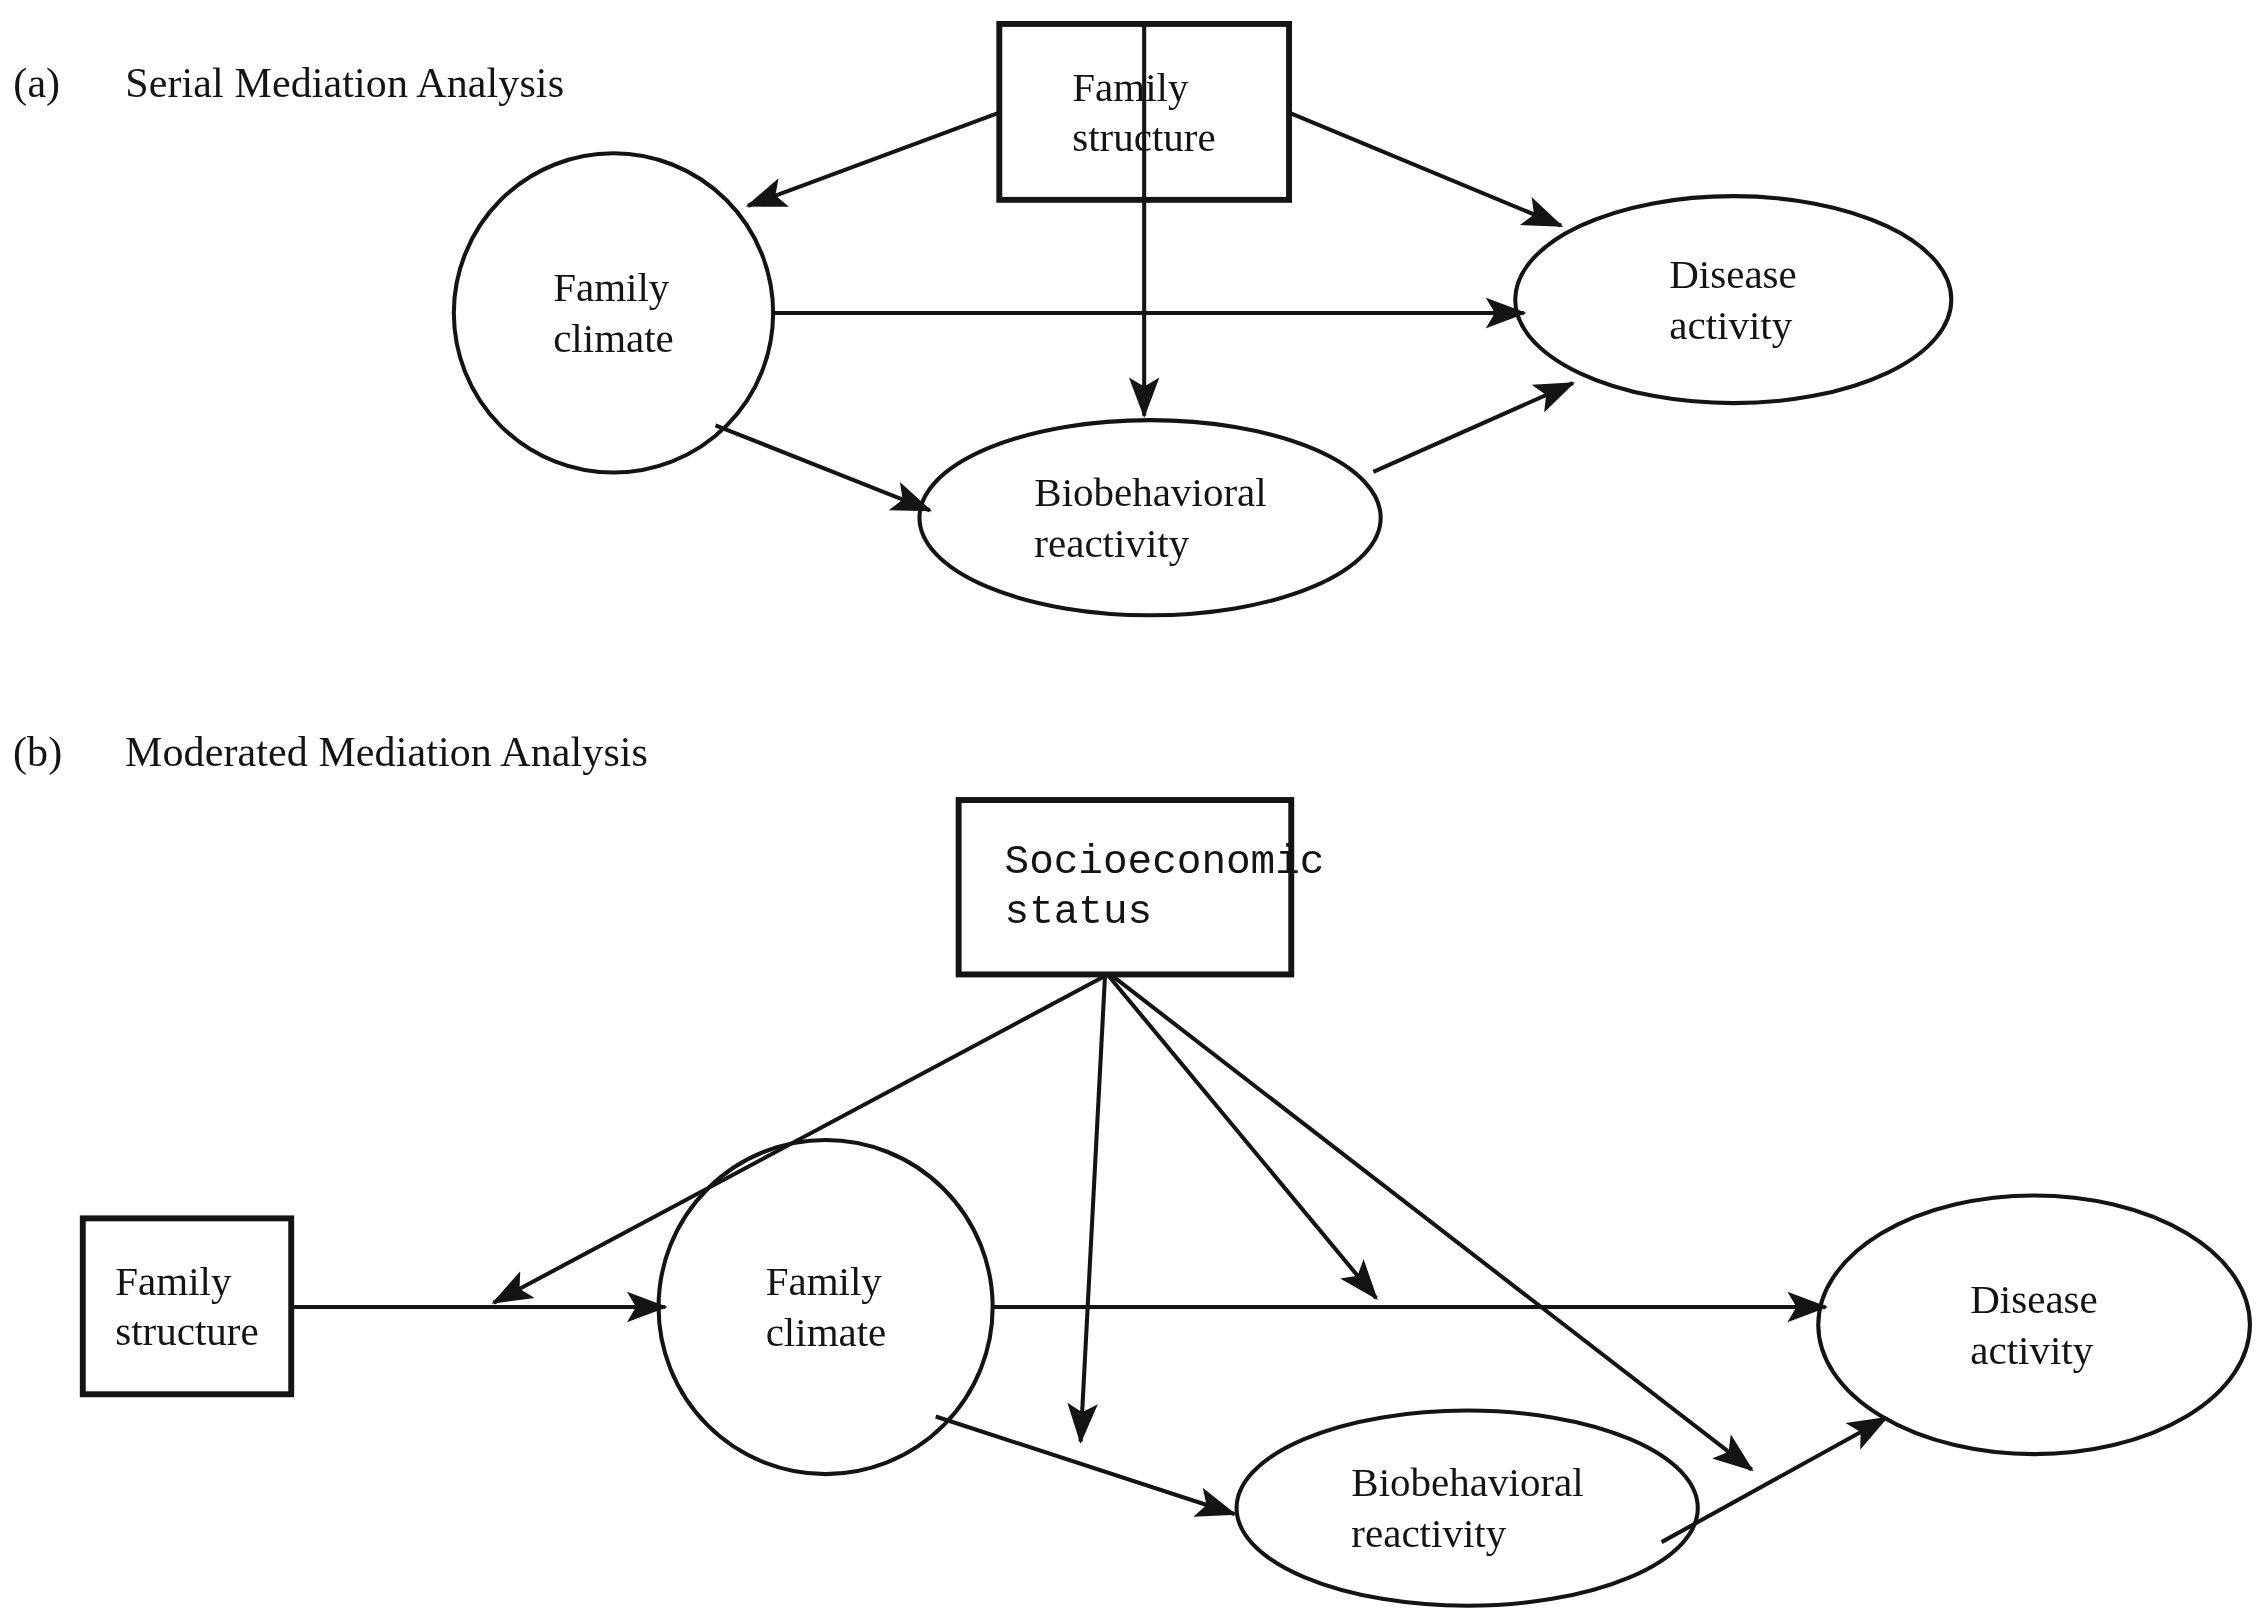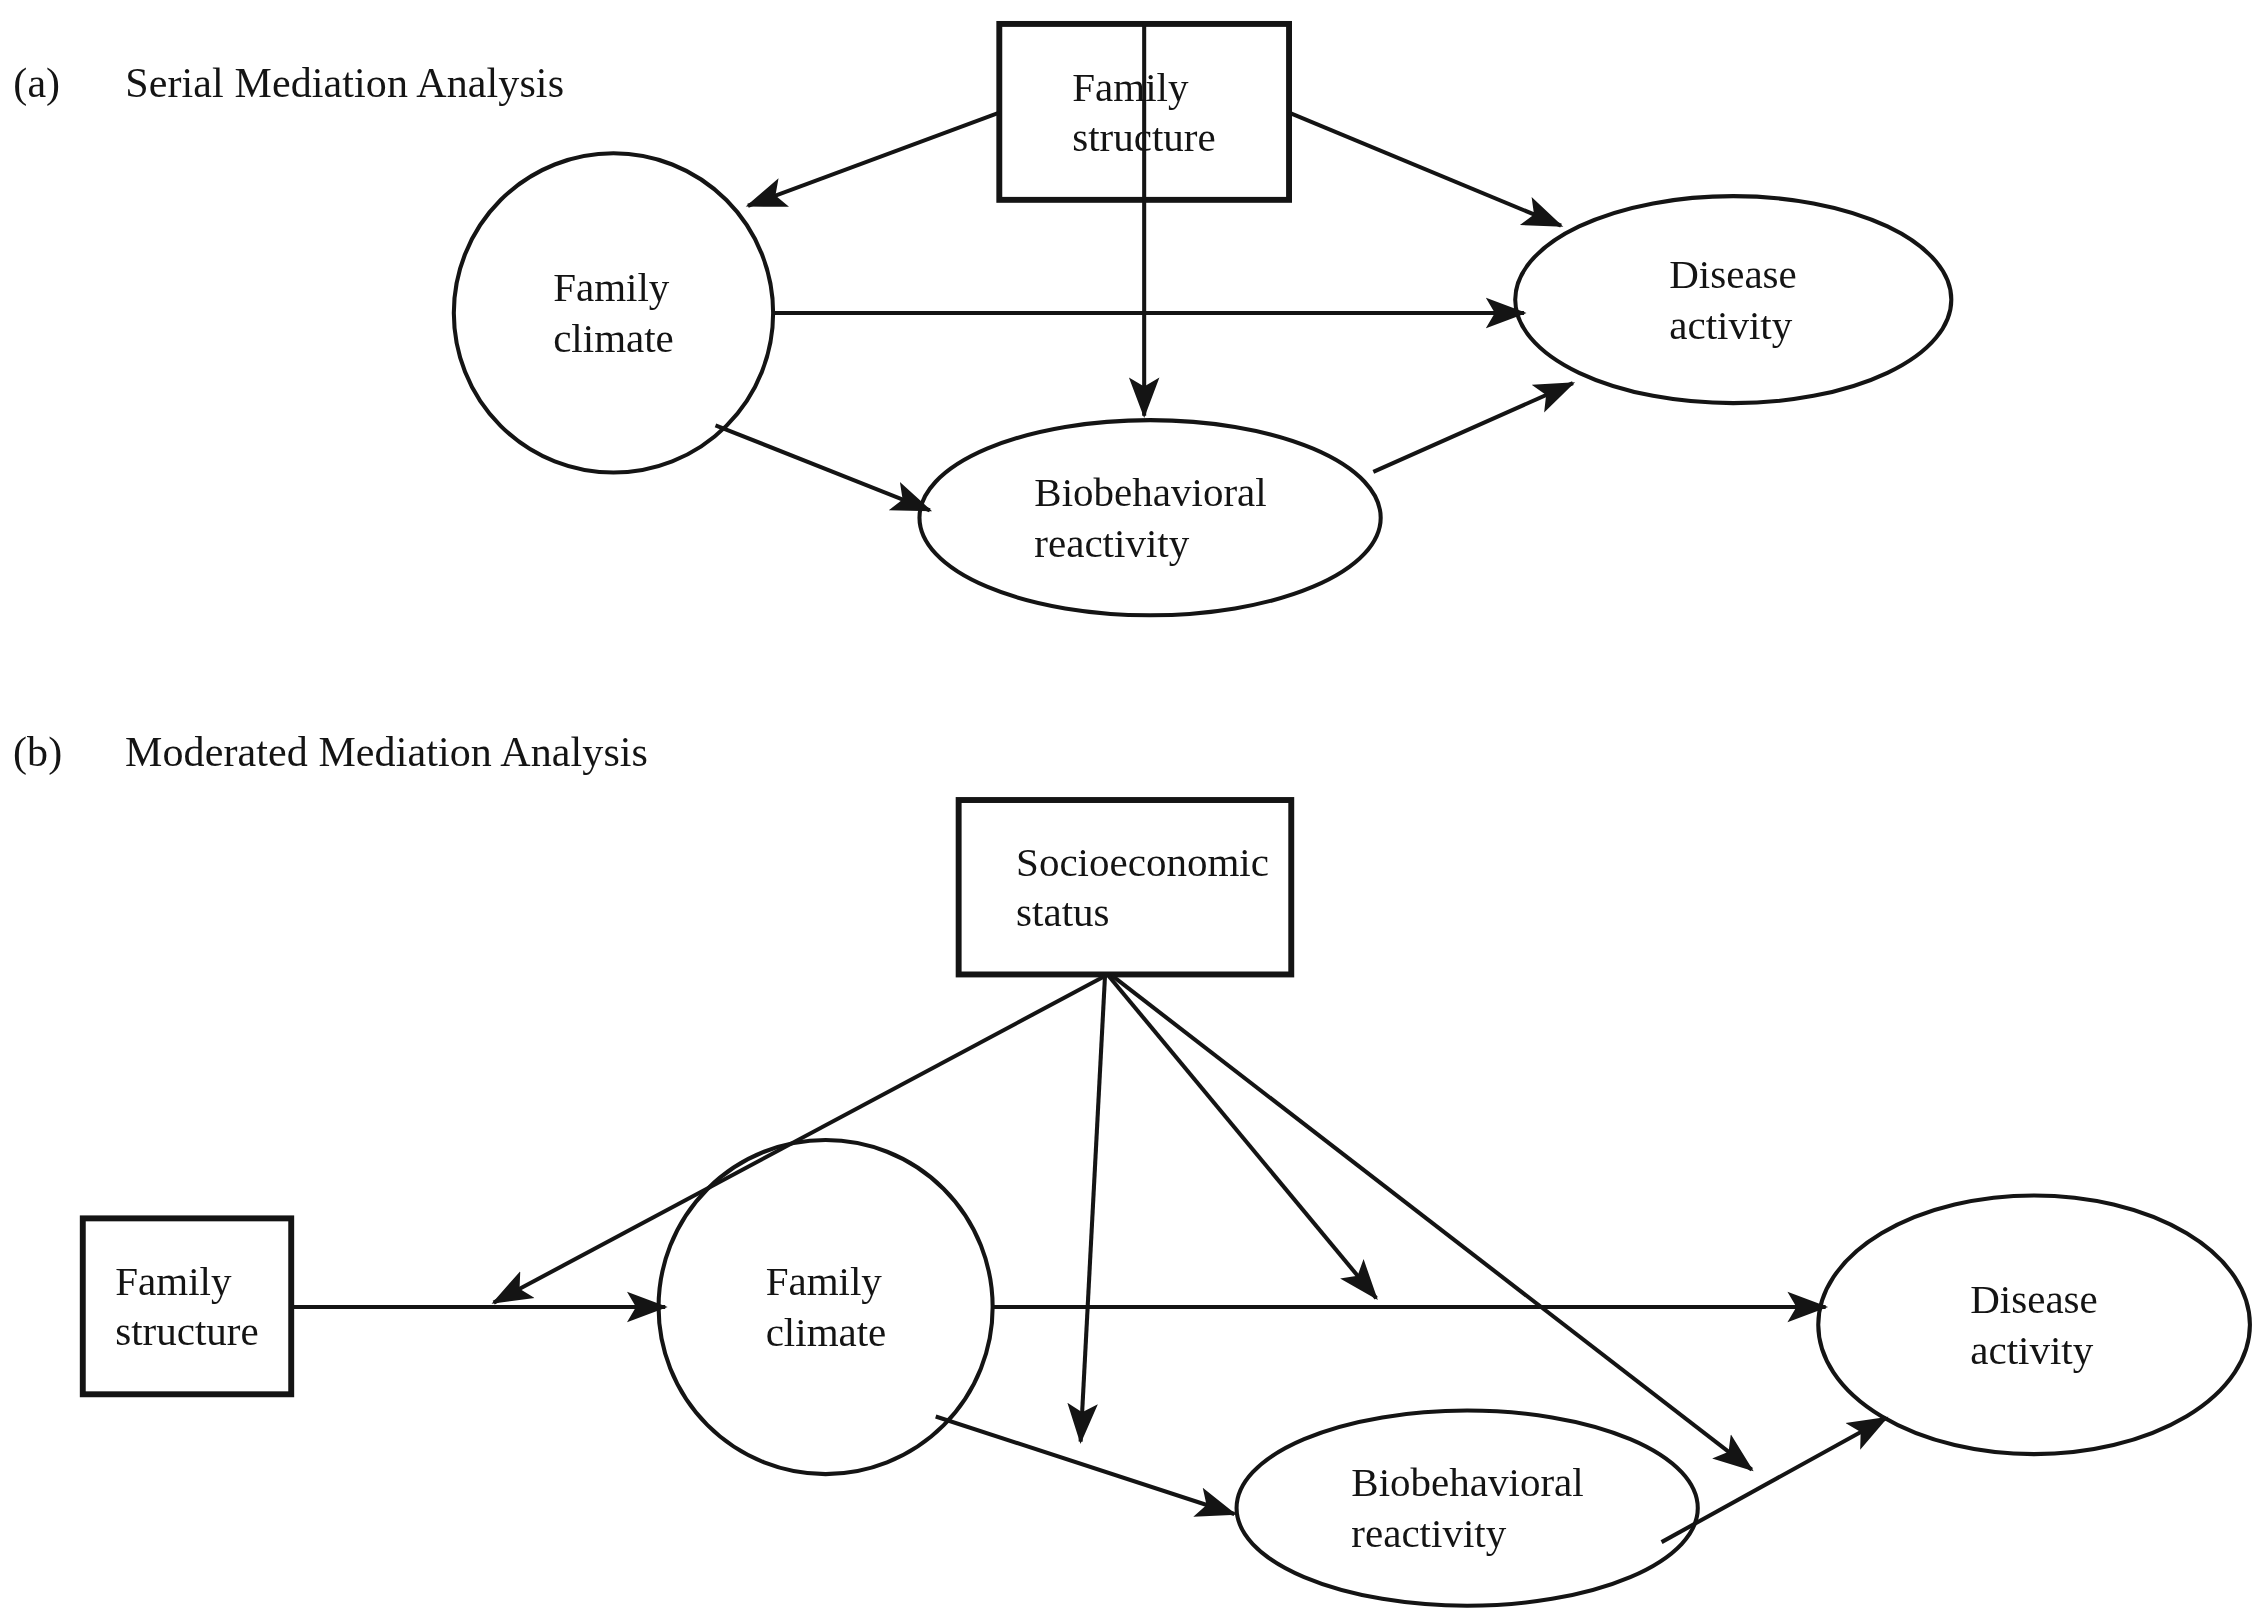--- a/index.html
+++ b/index.html
@@ -88,21 +88,21 @@
 
   <div class="node-text" style="left:454px;top:224px;width:319px;height:177px;">Family
 climate</div>
 
   <div class="node-text" style="left:920px;top:429px;width:461px;height:177px;">Biobehavioral
 reactivity</div>
 
   <div class="node-text" style="left:1515px;top:211px;width:436px;height:177px;">Disease
 activity</div>
 
-  <div class="node-text" style="left:976px;top:800px;width:333px;height:174px;">Socioeconomic
+  <div class="node-text" style="left:998px;top:800px;width:333px;height:174px;font-family:Liberation Mono, monospace;">Socioeconomic
 status</div>
 
   <div class="node-text" style="left:83px;top:1218px;width:208px;height:176px;">Family
 structure</div>
 
   <div class="node-text" style="left:659px;top:1218px;width:334px;height:177px;">Family
 climate</div>
 
   <div class="node-text" style="left:1237px;top:1419px;width:461px;height:177px;">Biobehavioral
 reactivity</div>

